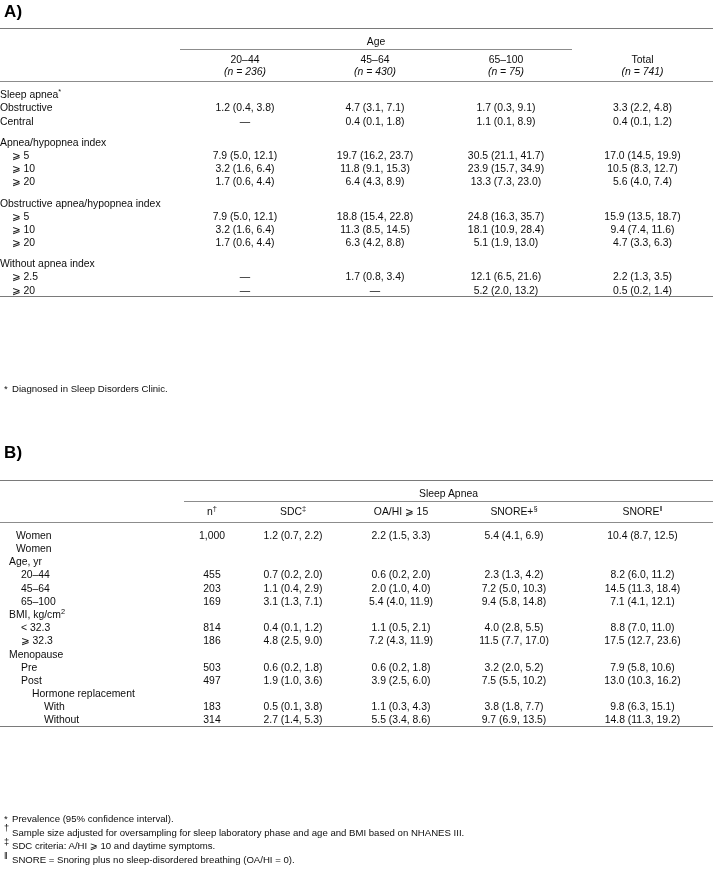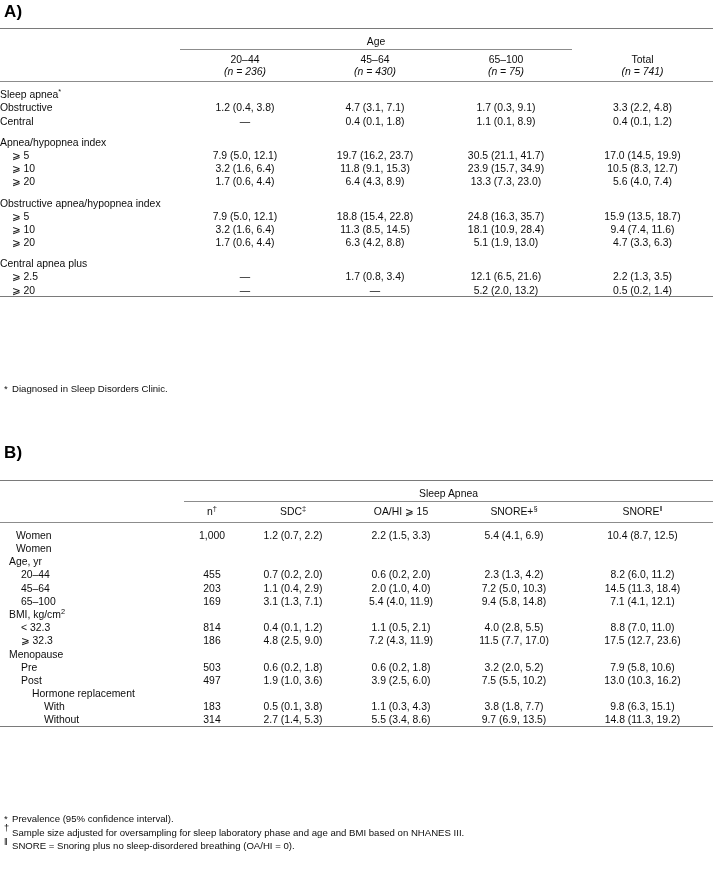--- a/index.html
+++ b/index.html
@@ -252,21 +252,21 @@
             <td class="lbl ind1">⩾ 20</td>
             <td class="val">1.7 (0.6, 4.4)</td>
             <td class="val">6.3 (4.2, 8.8)</td>
             <td class="val">5.1 (1.9, 13.0)</td>
             <td class="val">4.7 (3.3, 6.3)</td>
           </tr>
           <tr class="gap">
             <td colspan="5"></td>
           </tr>
           <tr class="data-row">
-            <td class="lbl ">Central apnea plus</td>
+            <td class="lbl ">Without apnea index</td>
             <td class="val"></td>
             <td class="val"></td>
             <td class="val"></td>
             <td class="val"></td>
           </tr>
           <tr class="data-row">
             <td class="lbl ind1">⩾ 2.5</td>
             <td class="val">—</td>
             <td class="val">1.7 (0.8, 3.4)</td>
             <td class="val">12.1 (6.5, 21.6)</td>
@@ -444,16 +444,17 @@
           <tr class="rule-bottom">
             <td colspan="6"></td>
           </tr>
         </tbody>
     </table>
   </div>
 
   <div class="footnotes" id="footB">
       <div class="footnote"><span class="fmark ast">*</span><span class="ftext">Prevalence (95% confidence interval).</span></div>
       <div class="footnote"><span class="fmark">†</span><span class="ftext">Sample size adjusted for oversampling for sleep laboratory phase and age and BMI based on NHANES III.</span></div>
+      <div class="footnote"><span class="fmark">‡</span><span class="ftext">SDC criteria: A/HI ⩾ 10 and daytime symptoms.</span></div>
       <div class="footnote"><span class="fmark">‖</span><span class="ftext">SNORE = Snoring plus no sleep-disordered breathing (OA/HI = 0).</span></div>
     </div>
 
 </div>
 
 </body></html>

